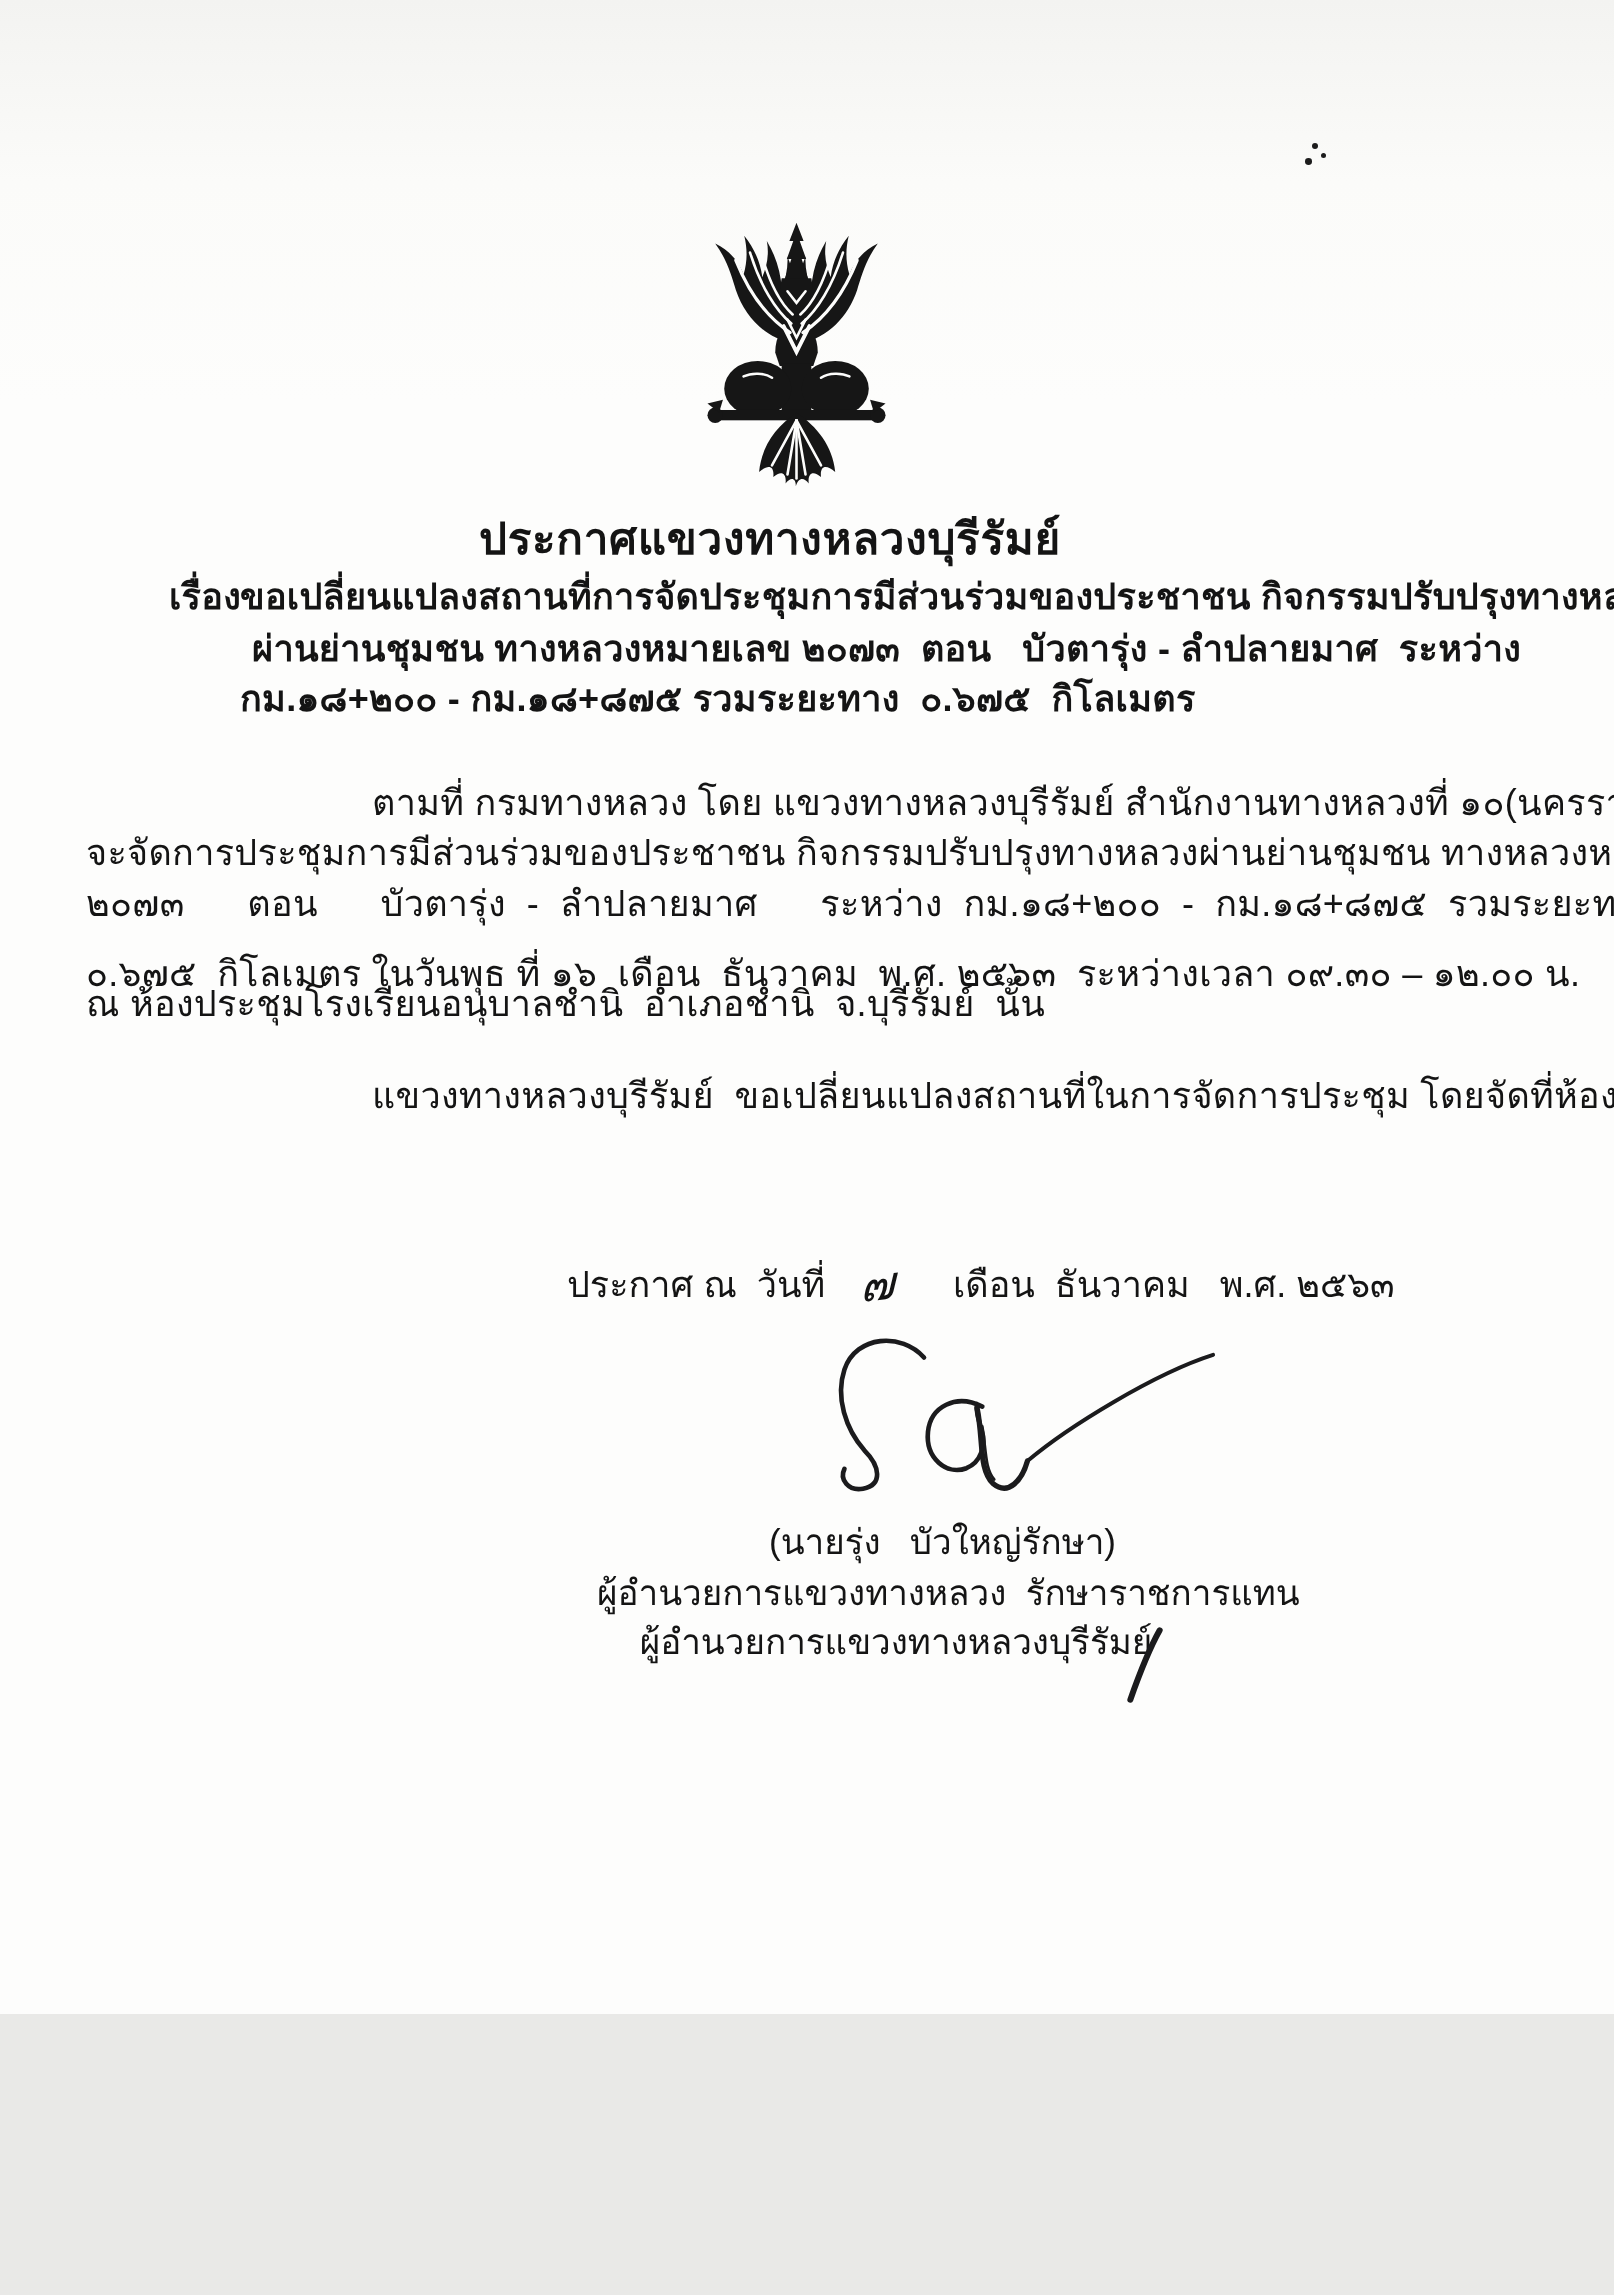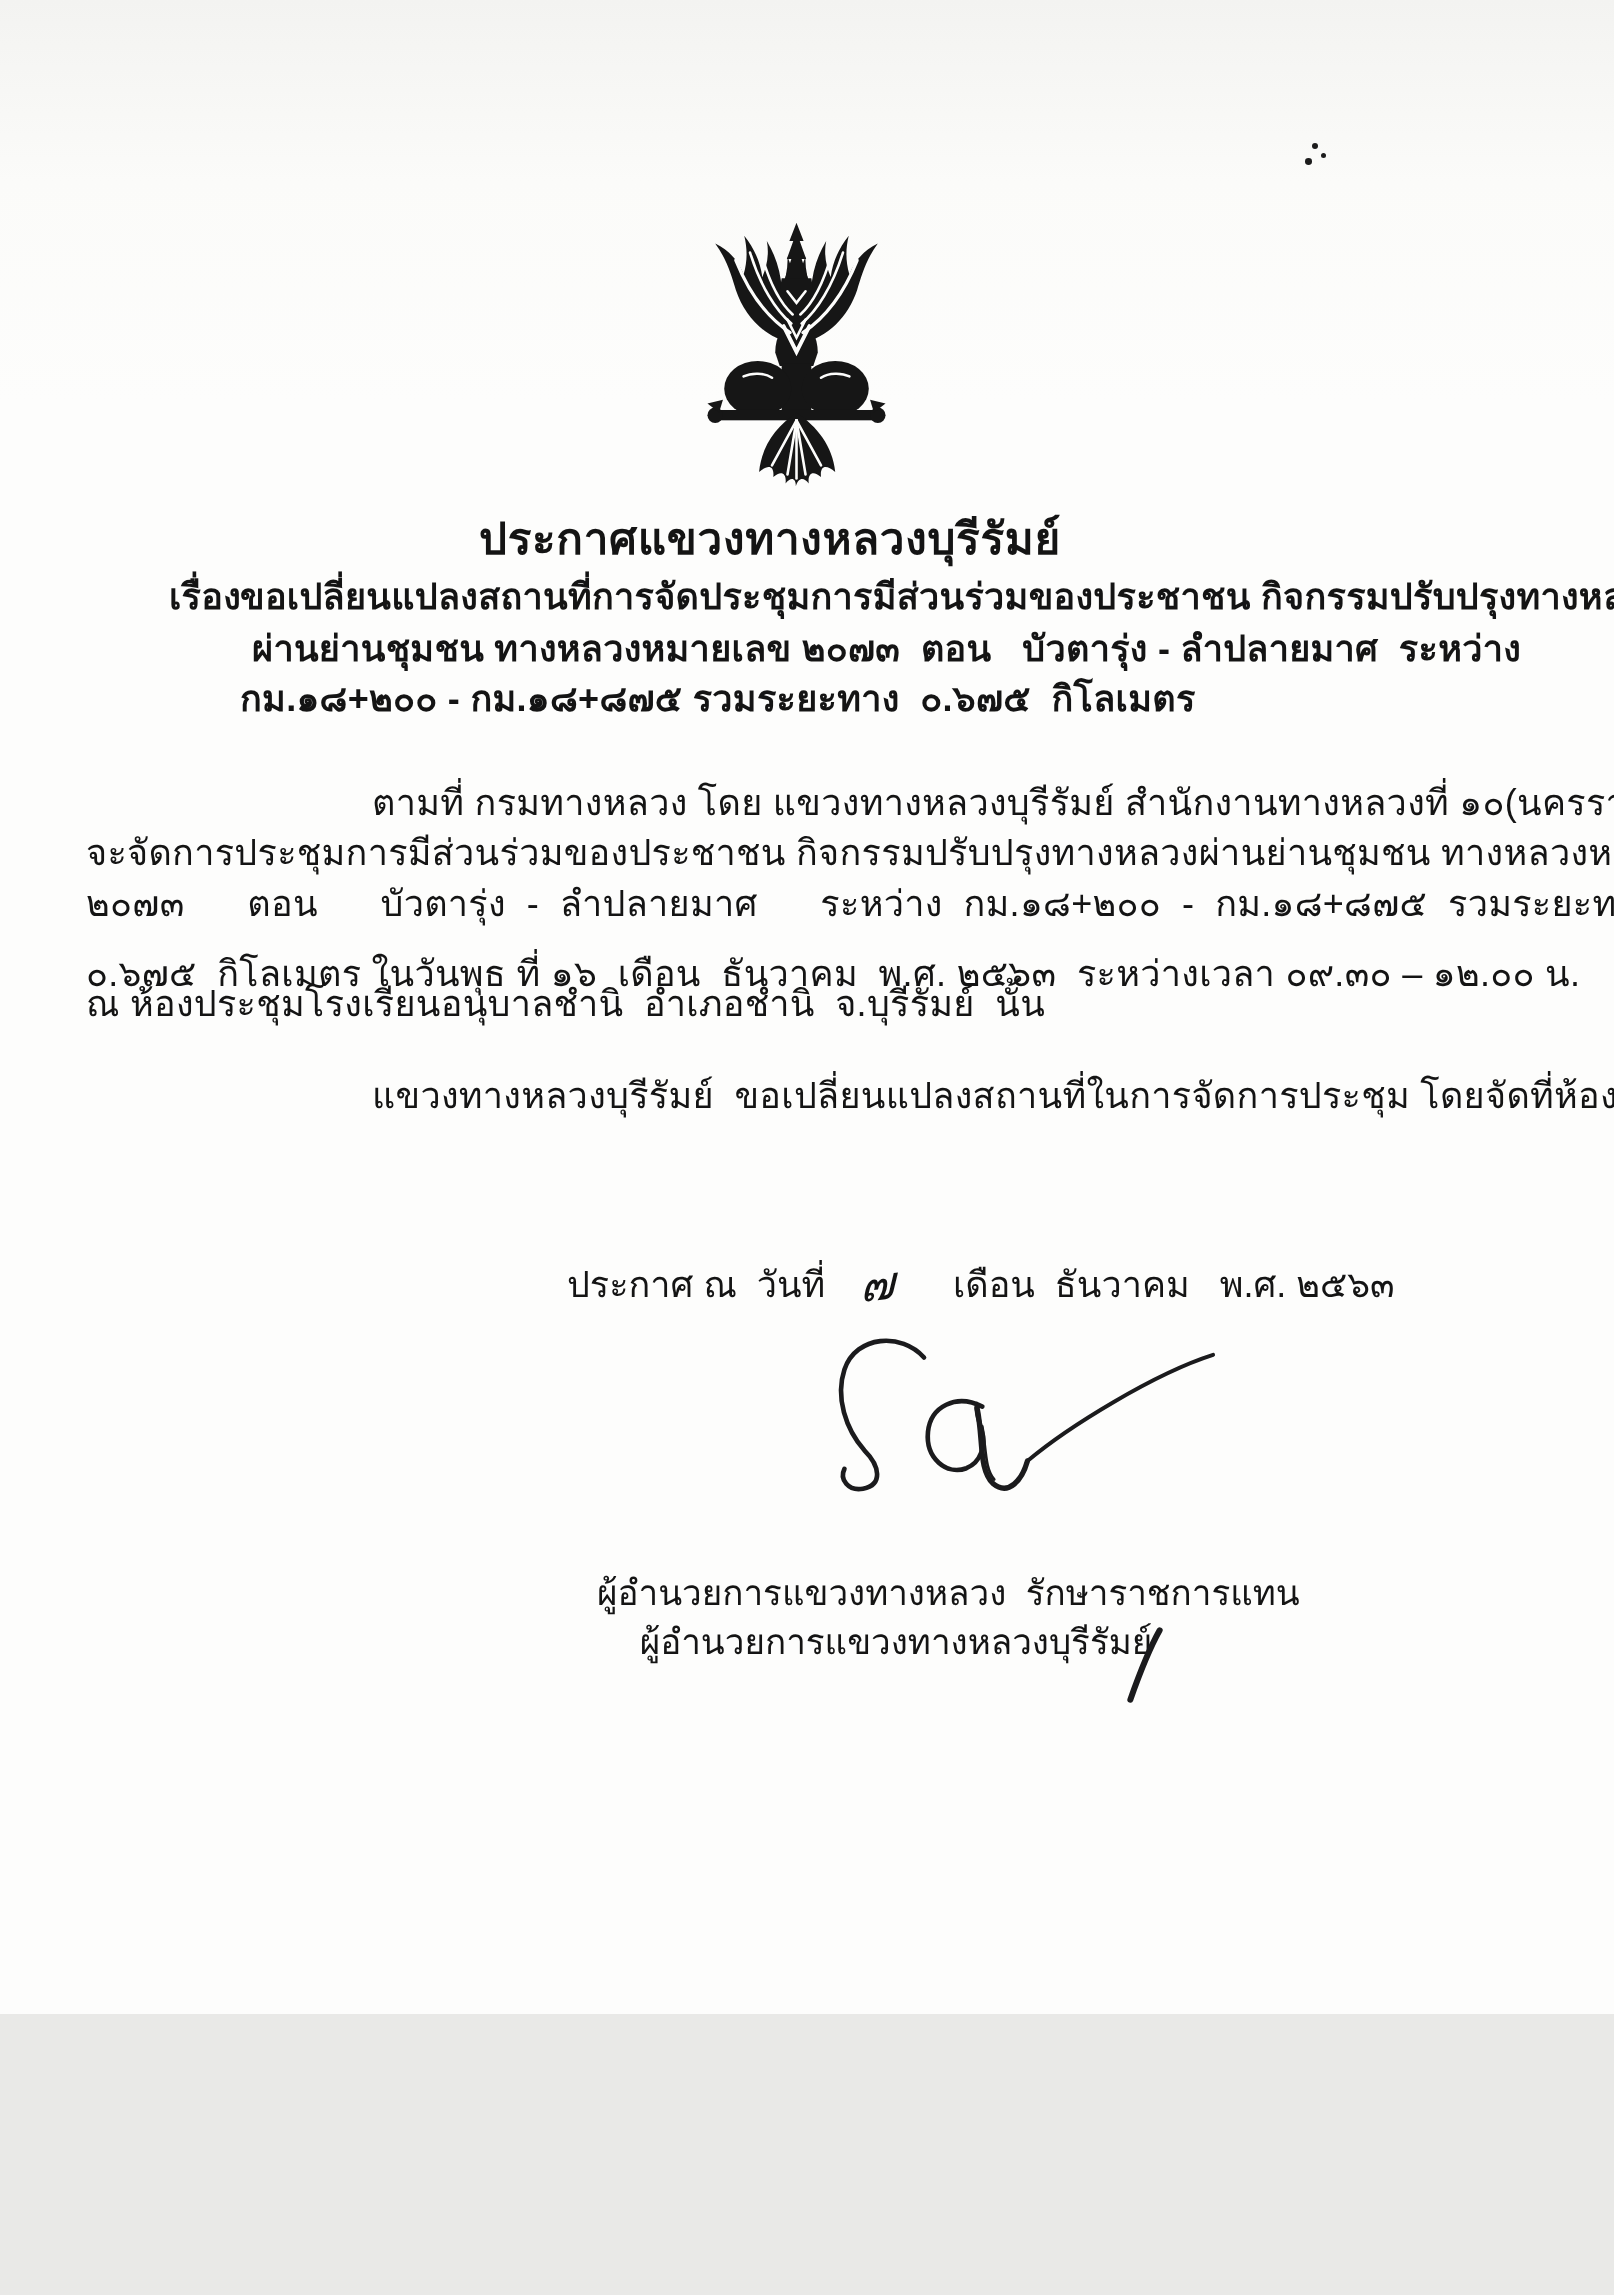--- a/index.html
+++ b/index.html
@@ -156,20 +156,21 @@
   <svg style="left:783px;top:1327px;" width="465" height="179" viewBox="0 0 700 270">
     <g fill="none" stroke="#1b1b1d" stroke-linecap="round" stroke-linejoin="round">
       <path d="M212,46 C178,8 110,12 92,64 C78,106 94,154 122,186 C146,210 150,238 120,244 C98,248 84,230 92,214" stroke-width="7"></path>
       <path d="M300,120 C260,100 222,120 218,158 C214,198 246,224 276,213 C298,204 306,178 299,156 C294,139 290,126 292,116" stroke-width="7"></path>
       <path d="M292,122 C302,170 294,214 316,236 C340,256 360,230 368,202" stroke-width="8"></path>
       <path d="M368,202 C430,150 560,70 648,42" stroke-width="6"></path>
       <path d="M300,150 C306,186 304,214 318,230" stroke-width="4"></path>
     </g>
   </svg>
 
+  <div class="centered" style="left:664px;top:1514px;width:557px;">(นายรุ่ง   บัวใหญ่รักษา)</div>
   <div class="centered" style="left:597px;top:1565px;width:664px;">ผู้อำนวยการแขวงทางหลวง  รักษาราชการแทน</div>
   <div class="centered" style="left:564px;top:1614px;width:664px;">ผู้อำนวยการแขวงทางหลวงบุรีรัมย์</div>
 
   <svg style="left:1125px;top:1625px;" width="40" height="80" viewBox="0 0 60 120">
     <path d="M8,112 C20,78 34,40 52,8" fill="none" stroke="#1b1b1d" stroke-width="9" stroke-linecap="round"></path>
   </svg>
 
 </div>
 
 

